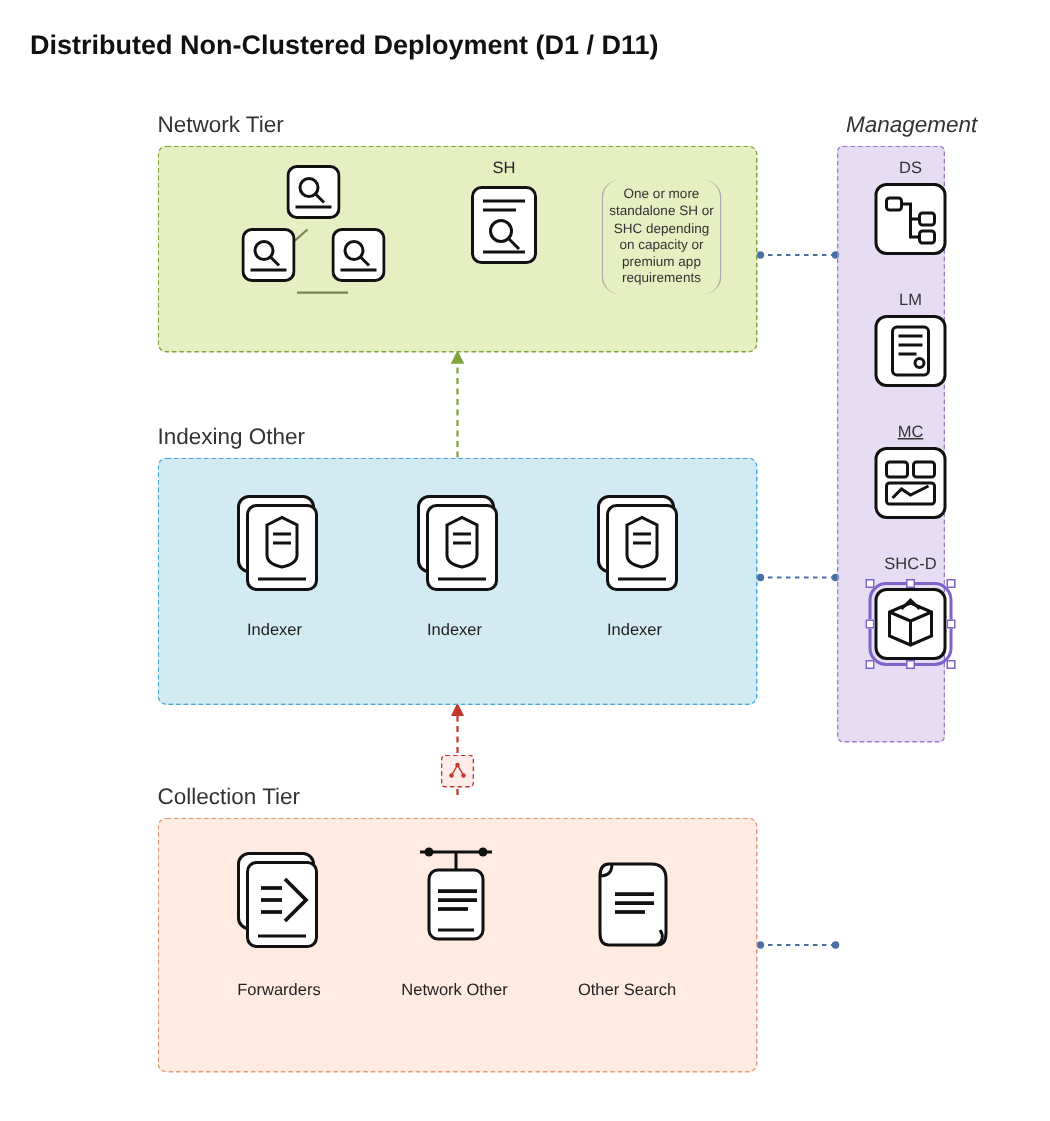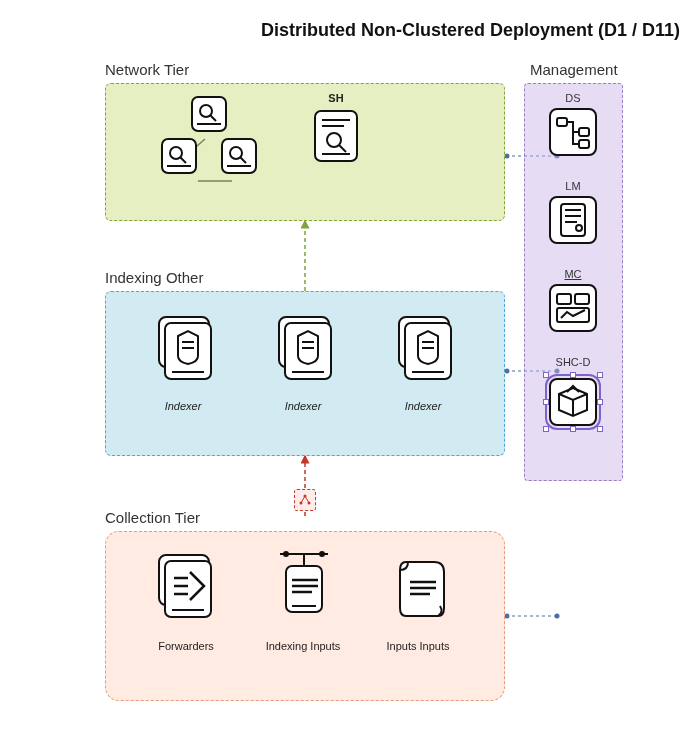--- a/index.html
+++ b/index.html
@@ -7,48 +7,45 @@
     margin: 0;
     padding: 20px;
     font-family: -apple-system, BlinkMacSystemFont, "Segoe UI", Arial, sans-serif;
     background: #fff;
     width: 700px;
     position: relative;
   }
   .title {
     font-size: 18px;
     font-weight: bold;
-    margin-bottom: 20px;
+    margin-bottom: 34px;
     color: #111;
-    text-align: right;
   }
   .canvas {
     position: relative;
     width: 660px;
     height: 670px;
   }
   .tier-label {
     position: absolute;
     font-size: 15px;
     color: #333;
   }
   .panel {
     position: absolute;
     border-radius: 6px;
     border: 1.5px dashed;
   }
   .panel.search {
     background: rgba(208, 225, 143, 0.55);
     border-color: #7ea43a;
-    font-weight: bold;
   }
   .panel.indexing {
     background: rgba(173, 216, 230, 0.55);
     border-color: #4aa8d8;
-    font-style: italic;
   }
   .panel.collection {
     background: rgba(255, 218, 200, 0.55);
     border-color: #e39b7a;
   }
   .panel.management {
     background: rgba(200, 180, 230, 0.45);
     border-color: #9a7cc7;
     border-radius: 4px;
   }
@@ -192,20 +189,21 @@
       <svg width="44" height="52">
           <rect x="1" y="1" width="42" height="50" rx="6" fill="#fff" stroke="#111" stroke-width="2"></rect>
           <line x1="8" y1="10" x2="36" y2="10" stroke="#111" stroke-width="2"></line>
           <line x1="8" y1="16" x2="30" y2="16" stroke="#111" stroke-width="2"></line>
           <circle cx="20" cy="30" r="7" fill="none" stroke="#111" stroke-width="2"></circle>
           <line x1="25" y1="35" x2="32" y2="42" stroke="#111" stroke-width="2"></line>
           <line x1="8" y1="44" x2="36" y2="44" stroke="#111" stroke-width="2"></line>
         </svg>
     </div>
 
+    <div class="note" style="left:295px; top:22px;">One or more standalone SH or SHC depending on capacity or premium app requirements</div>
   </div>
 
   <div class="tier-label" style="left:85px; top:208px;">Indexing Other</div>
   <div class="panel indexing" style="left:85px; top:230px; width:400px; height:165px;">
 
     <div class="stack" style="position:absolute; left:58px; top:30px; z-index:1;">
       <svg width="48" height="58">
           <rect x="1" y="1" width="46" height="56" rx="6" fill="#fff" stroke="#111" stroke-width="2"></rect>
           <path d="M14 14 L24 9 L34 14 L34 34 Q34 40 24 42 Q14 40 14 34 Z" fill="none" stroke="#111" stroke-width="2"></path>
           <line x1="18" y1="20" x2="30" y2="20" stroke="#111" stroke-width="2"></line>
@@ -242,21 +240,21 @@
     <svg width="14" height="14">
         <circle cx="7" cy="3" r="1.5" fill="#c0392b"></circle>
         <circle cx="3" cy="10" r="1.5" fill="#c0392b"></circle>
         <circle cx="11" cy="10" r="1.5" fill="#c0392b"></circle>
         <line x1="7" y1="3" x2="3" y2="10" stroke="#c0392b"></line>
         <line x1="7" y1="3" x2="11" y2="10" stroke="#c0392b"></line>
       </svg>
   </div>
 
   <div class="tier-label" style="left:85px; top:448px;">Collection Tier</div>
-  <div class="panel collection" style="left:85px; top:470px; width:400px; height:170px;border-radius:14px;">
+  <div class="panel collection" style="left:85px; top:470px; width:400px; height:170px;">
 
     <div class="stack" style="position:absolute; left:58px; top:28px; z-index:1;">
       <svg width="48" height="58">
           <rect x="1" y="1" width="46" height="56" rx="6" fill="#fff" stroke="#111" stroke-width="2"></rect>
           <line x1="10" y1="18" x2="24" y2="18" stroke="#111" stroke-width="2.5"></line>
           <line x1="10" y1="26" x2="24" y2="26" stroke="#111" stroke-width="2.5"></line>
           <line x1="10" y1="34" x2="24" y2="34" stroke="#111" stroke-width="2.5"></line>
           <path d="M26 12 L40 26 L26 40" fill="none" stroke="#111" stroke-width="2.5"></path>
           <line x1="8" y1="50" x2="40" y2="50" stroke="#111" stroke-width="2"></line>
         </svg>
@@ -269,37 +267,37 @@
           <line x1="28" y1="6" x2="28" y2="18" stroke="#111" stroke-width="2"></line>
           <circle cx="10" cy="6" r="3" fill="#111"></circle>
           <circle cx="46" cy="6" r="3" fill="#111"></circle>
           <rect x="10" y="18" width="36" height="46" rx="6" fill="#fff" stroke="#111" stroke-width="2"></rect>
           <line x1="16" y1="32" x2="42" y2="32" stroke="#111" stroke-width="2.5"></line>
           <line x1="16" y1="38" x2="42" y2="38" stroke="#111" stroke-width="2.5"></line>
           <line x1="16" y1="44" x2="36" y2="44" stroke="#111" stroke-width="2.5"></line>
           <line x1="16" y1="58" x2="40" y2="58" stroke="#111" stroke-width="2"></line>
         </svg>
     </div>
-    <div class="small-label" style="left:152px; top:108px; width:90px;">Indexing Inputs</div>
+    <div class="small-label" style="left:152px; top:108px; width:90px;">Network Other</div>
 
     <div style="position:absolute; left:290px; top:26px;">
       <svg width="50" height="62">
           <path d="M10 4 Q4 4 4 12 L4 50 Q4 58 10 58 L42 58 Q48 58 48 50 L48 14 Q48 4 38 4 Z" fill="#fff" stroke="#111" stroke-width="2"></path>
           <path d="M4 12 Q12 12 12 4" fill="none" stroke="#111" stroke-width="2"></path>
           <line x1="14" y1="24" x2="40" y2="24" stroke="#111" stroke-width="2.5"></line>
           <line x1="14" y1="30" x2="40" y2="30" stroke="#111" stroke-width="2.5"></line>
           <line x1="14" y1="36" x2="34" y2="36" stroke="#111" stroke-width="2.5"></line>
           <path d="M42 58 Q48 54 44 48" fill="none" stroke="#111" stroke-width="2"></path>
         </svg>
     </div>
-    <div class="small-label" style="left:272px; top:108px; width:80px;">Inputs Inputs</div>
-  </div>
-
-  <div class="tier-label" style="left:510px; top:0px;">Management</div>
-  <div class="panel management" style="left:504px; top:22px; width:99px; height:398px;">
+    <div class="small-label" style="left:272px; top:108px; width:80px;">Other Search</div>
+  </div>
+
+  <div class="tier-label" style="left:544px; top:0px;font-style:italic;">Management</div>
+  <div class="panel management" style="left:538px; top:22px; width:72px; height:398px;">
 
     <div class="mgmt-label" style="left:24px; top:8px;">DS</div>
     <div class="icon-card" style="left:24px; top:24px;">
       <svg width="44" height="44">
           <rect x="6" y="8" width="10" height="8" rx="2" fill="none" stroke="#111" stroke-width="2"></rect>
           <rect x="28" y="18" width="10" height="8" rx="2" fill="none" stroke="#111" stroke-width="2"></rect>
           <rect x="28" y="30" width="10" height="8" rx="2" fill="none" stroke="#111" stroke-width="2"></rect>
           <path d="M16 12 L22 12 L22 34 L28 34 M22 22 L28 22" fill="none" stroke="#111" stroke-width="2"></path>
         </svg>
     </div>

